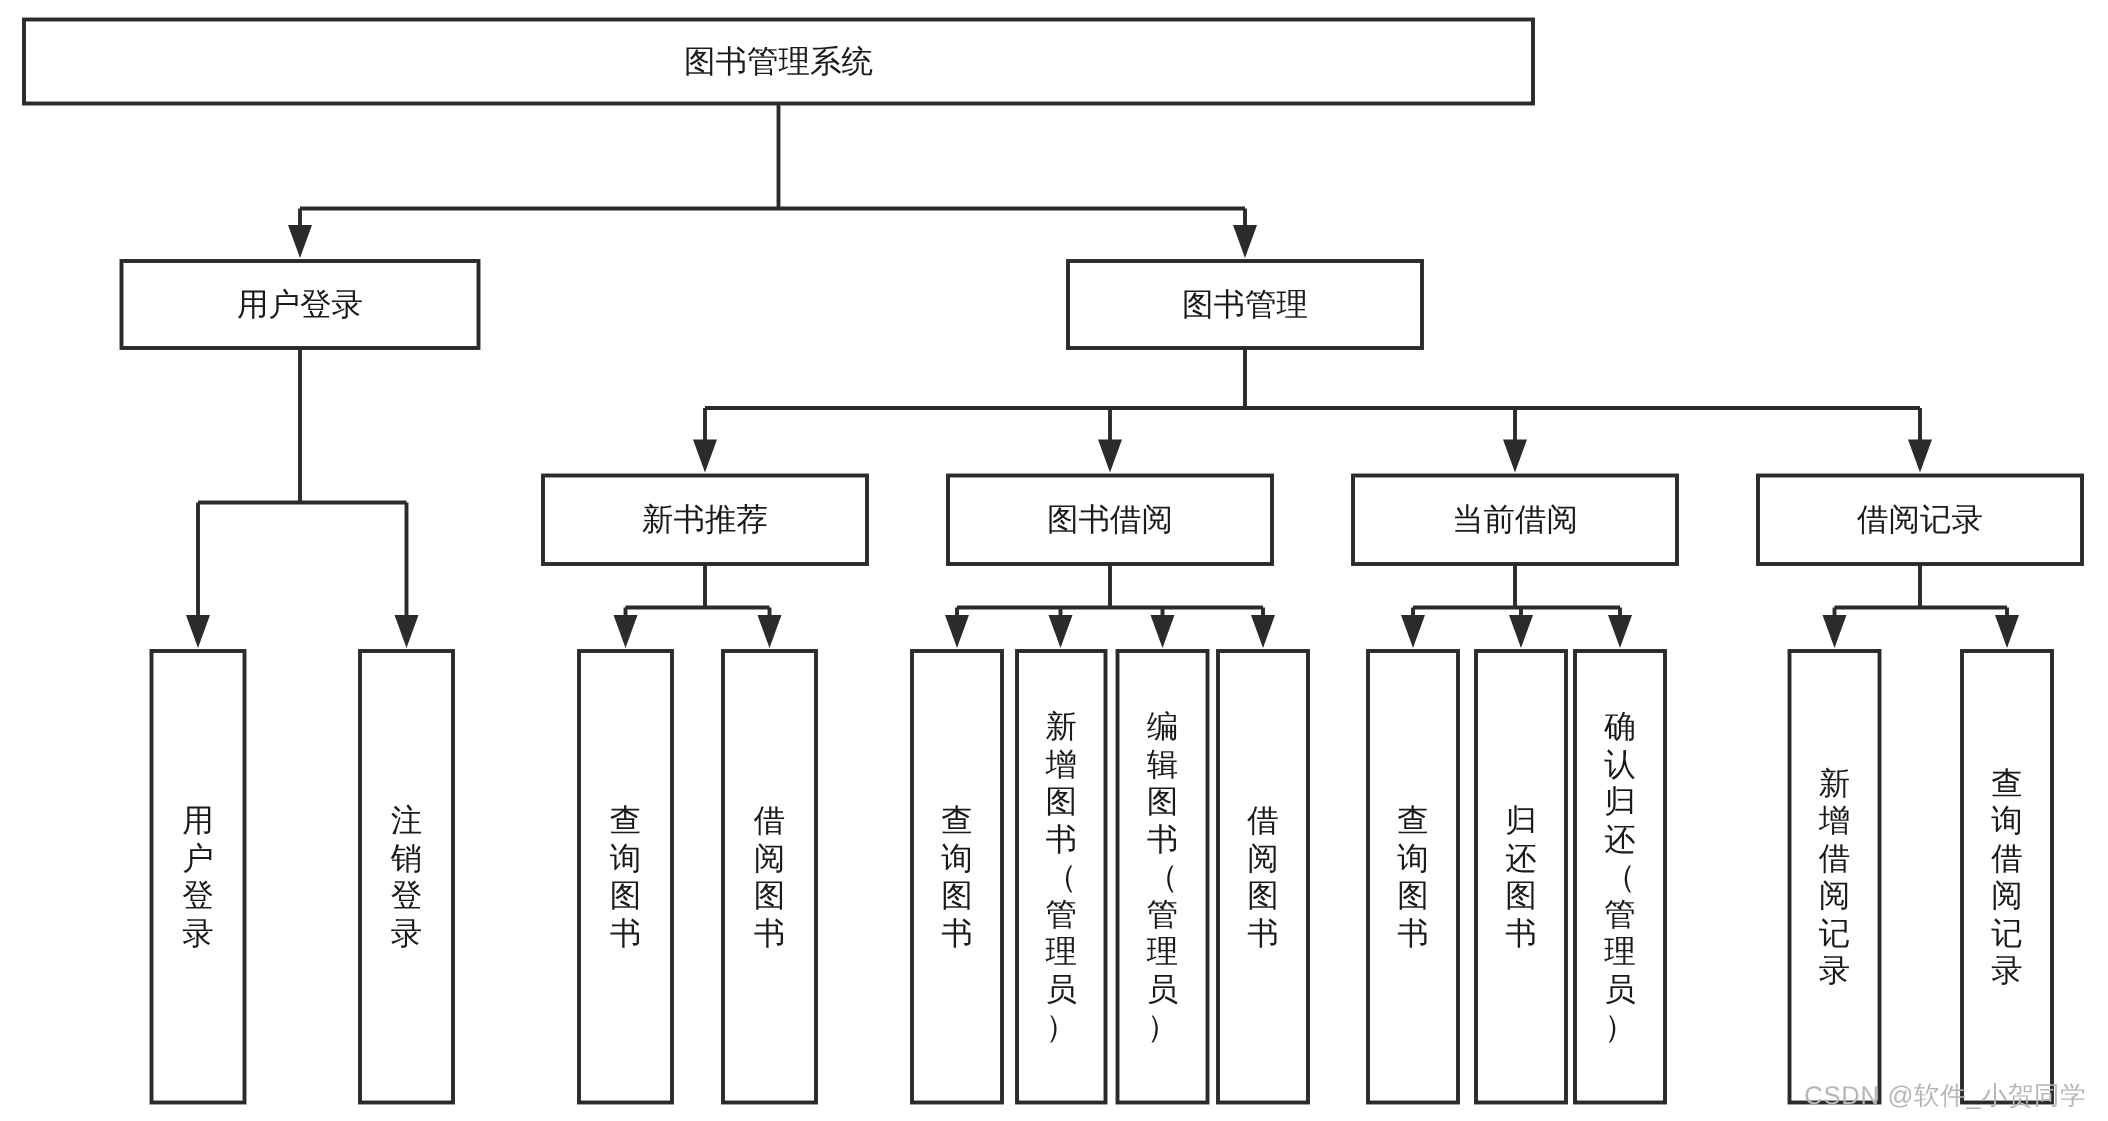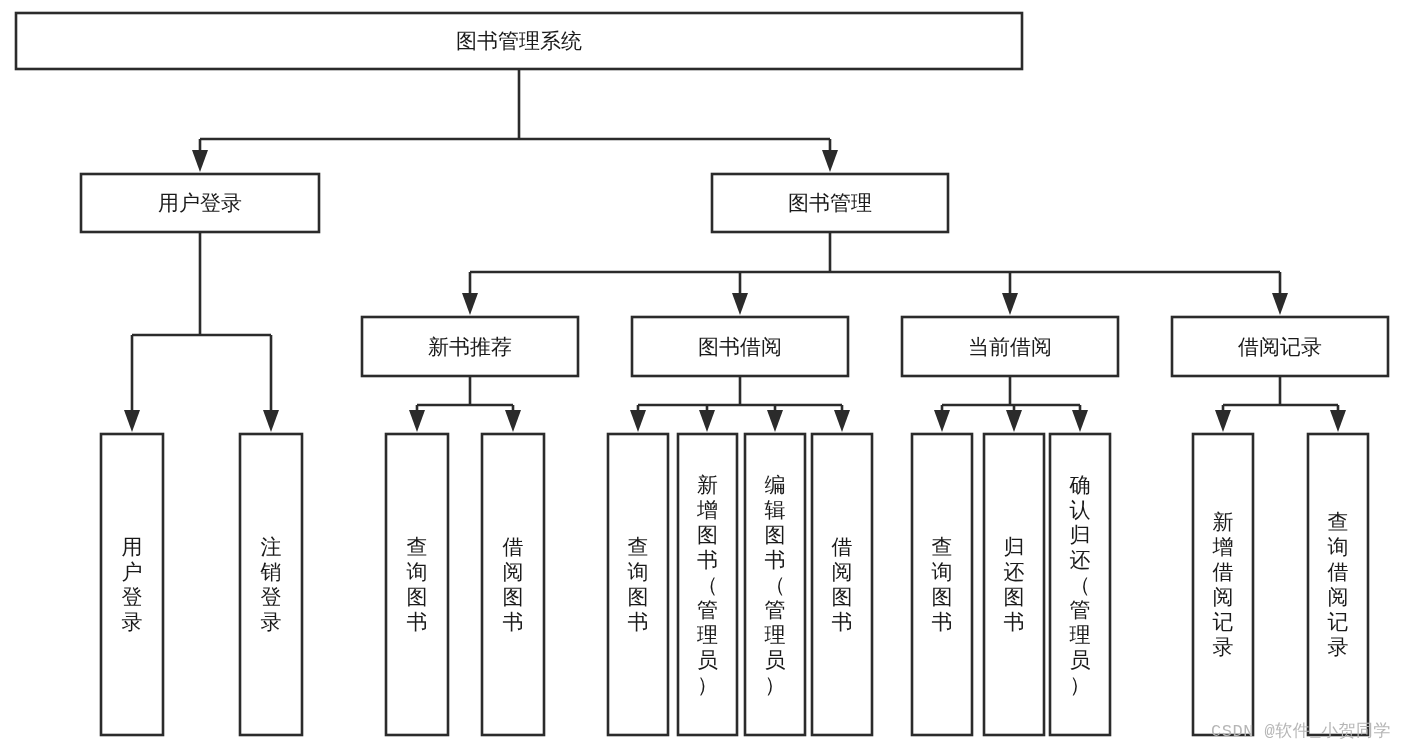--- a/index.html
+++ b/index.html
@@ -56,21 +56,21 @@
     font-family: "DejaVu Sans", "Liberation Sans", sans-serif;
     font-size: 21px;
     fill: #1a1a1a;
     text-anchor: middle;
     white-space: pre;
   }
   .watermark {
     position: absolute;
     right: 14px;
     bottom: 5px;
-    font-family: Liberation Mono, monospace;
+    font-family: Liberation Sans, sans-serif;
     font-size: 17px;
     color: #b6b6b6;
     letter-spacing: 0.5px;
     user-select: none;
     pointer-events: none;
     white-space: nowrap;
     margin-left: 36px;
   }
 </style>
 </head>

